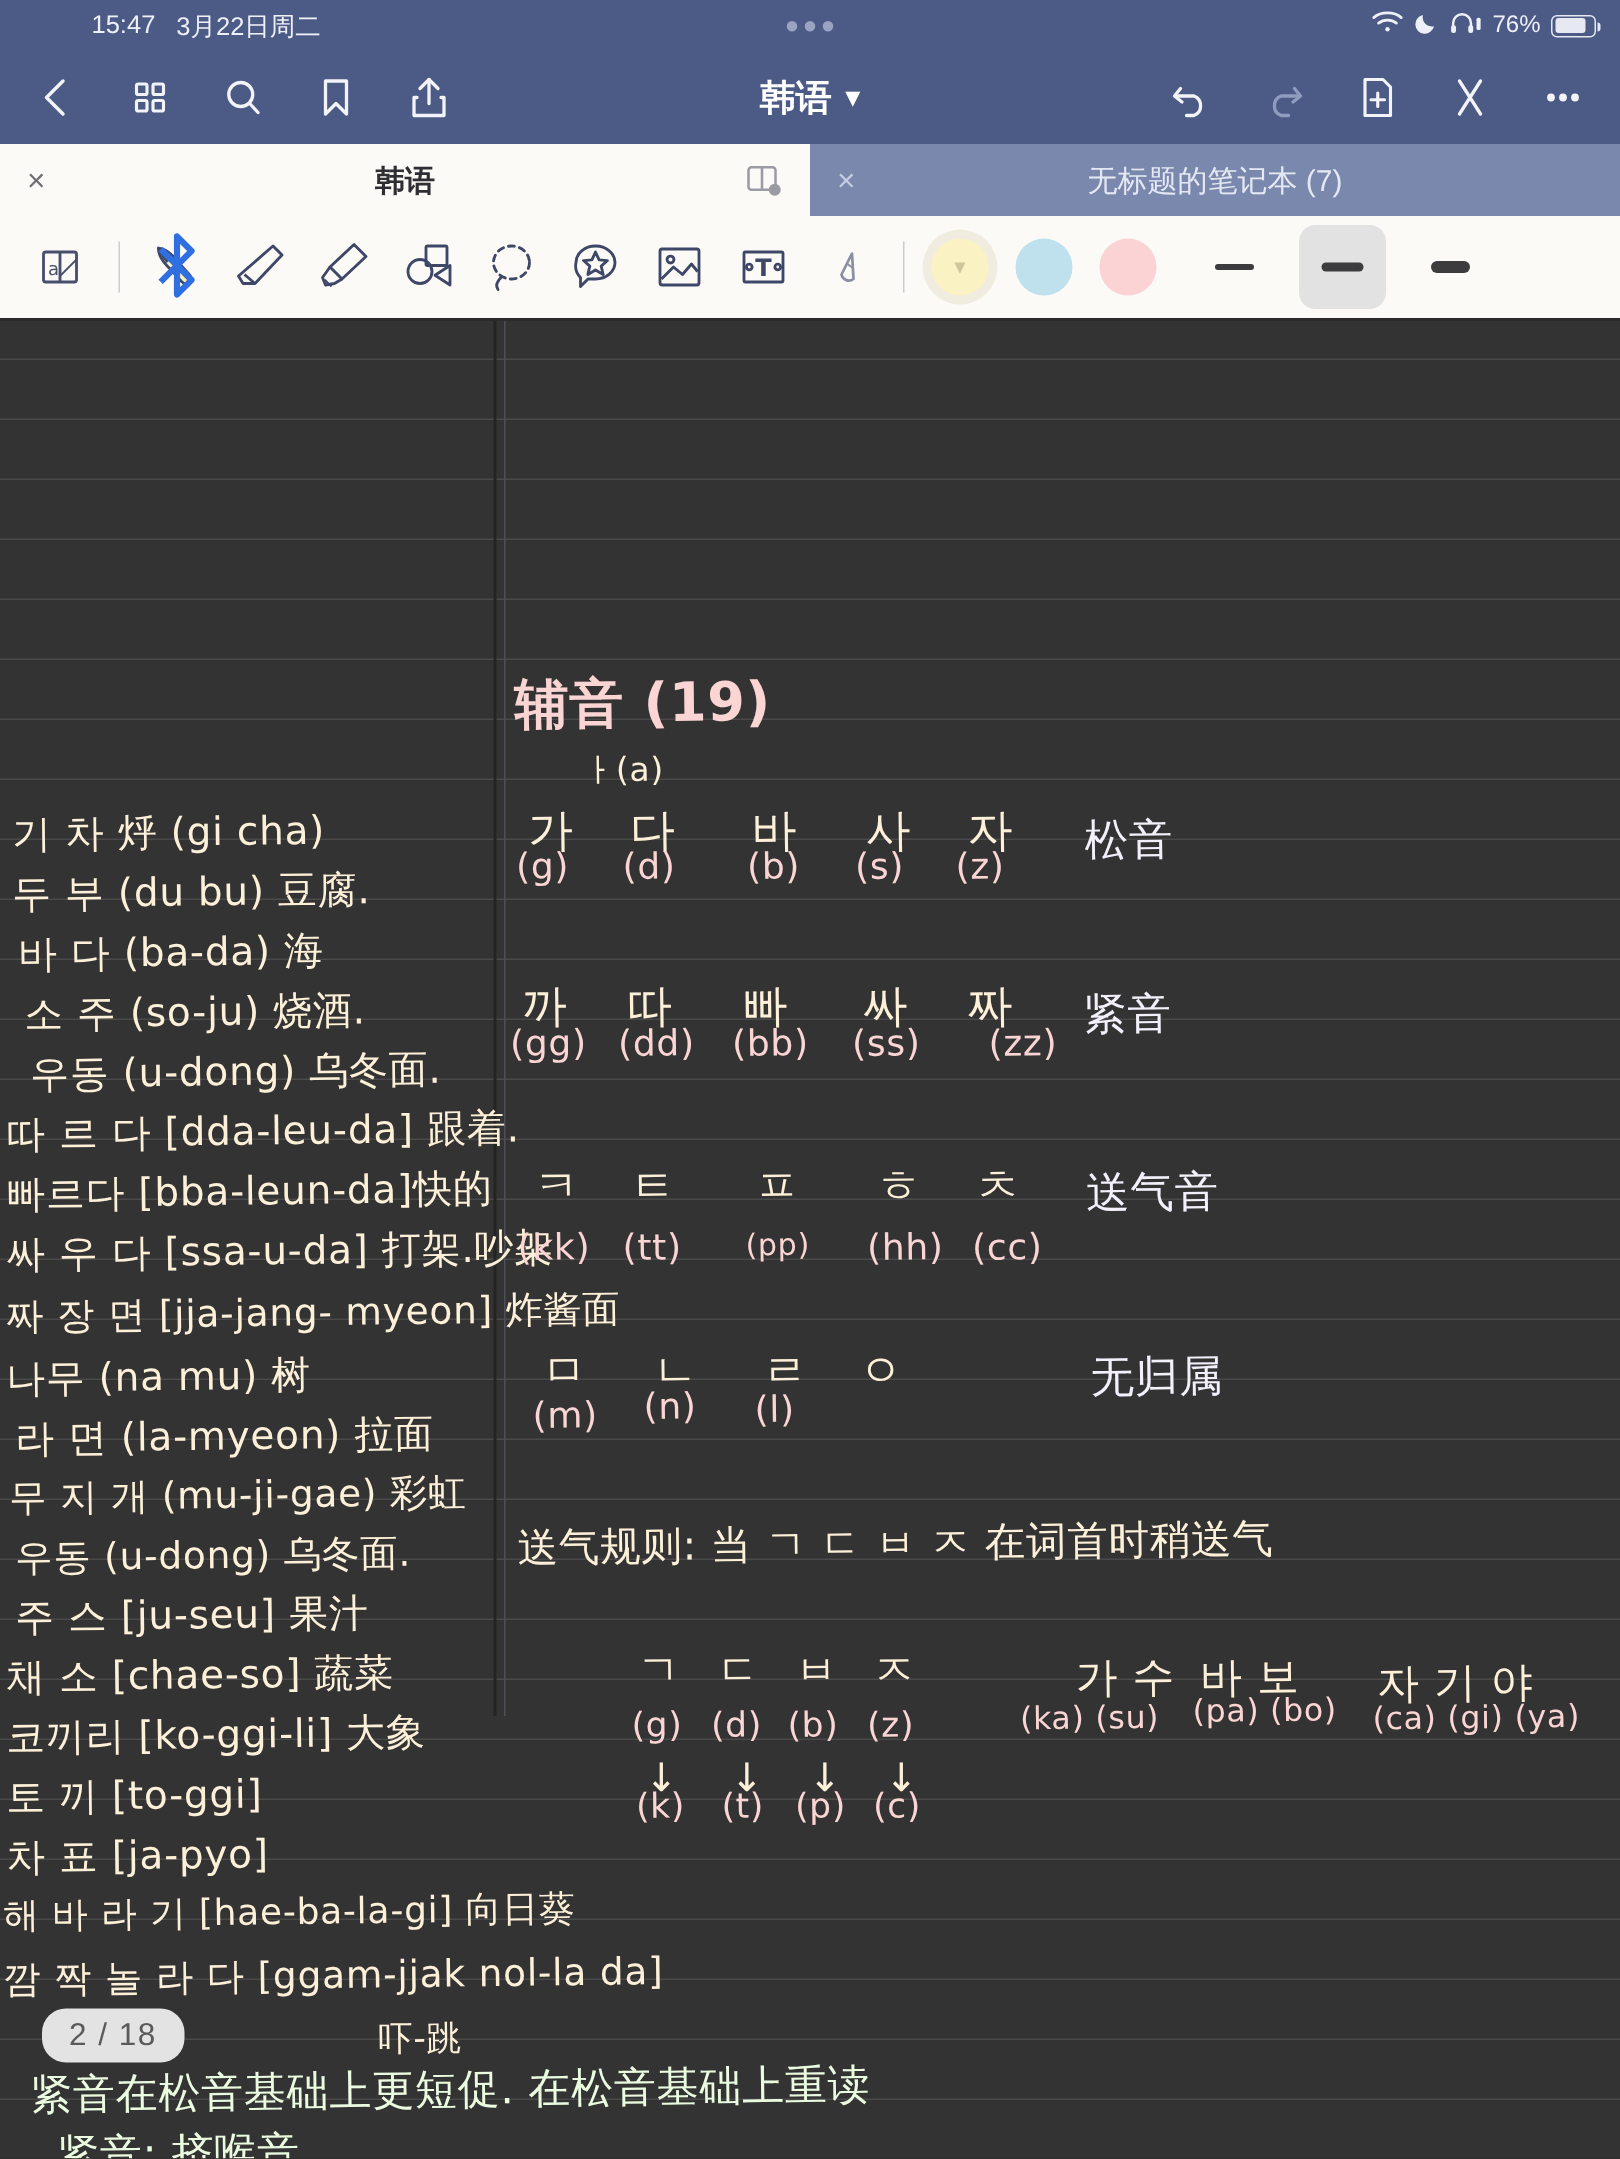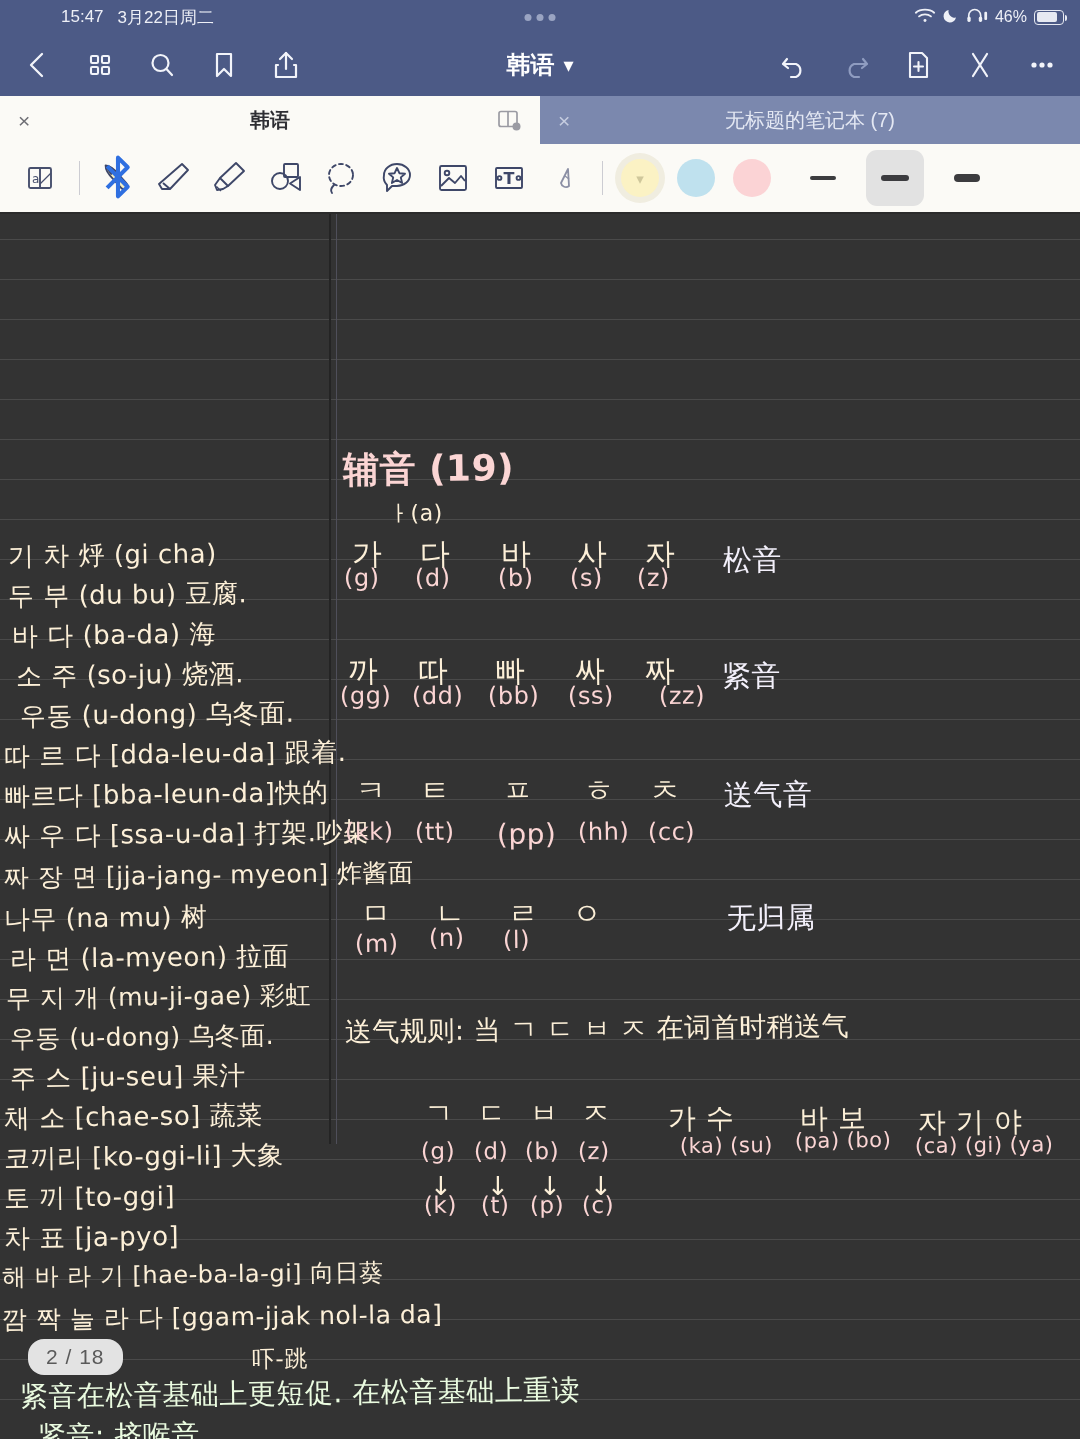--- a/index.html
+++ b/index.html
@@ -155,21 +155,21 @@
         </svg>
     </span>
     <span>
       <svg width="22" height="16" viewBox="0 0 24 17">
         <path d="M3 12V9a6.5 6.5 0 0 1 13 0v3" fill="none" stroke="#eef0f7" stroke-width="1.8"></path>
         <rect x="1.5" y="10.5" width="3.6" height="5.6" rx="1.6" fill="#eef0f7"></rect>
         <rect x="14" y="10.5" width="3.6" height="5.6" rx="1.6" fill="#eef0f7"></rect>
         <rect x="20" y="5" width="3" height="9" rx="1.2" fill="#eef0f7"></rect>
       </svg>
     </span>
-    <span>46%</span>
+    <span>76%</span>
     <span class="batt">
         <i></i>
       </span>
   </div>
 </div>
 
 <div id="nav-bar">
   <div class="nav-group">
     <span class="nav-ico">
       <svg viewBox="0 0 32 32" fill="none" stroke="#f2f4fa" stroke-width="2.3" stroke-linecap="round" stroke-linejoin="round">
@@ -462,21 +462,21 @@
   <div class="ink ink-pink hand" style="left:659px; top:468px; font-size:24px;">(zz)</div>
   <div class="ink ink-white hand" style="left:722px; top:443px; font-size:29px;">紧音</div>
 
   <div class="ink ink-cream hand" style="left:356px; top:557px; font-size:30px;">ㅋ</div>
   <div class="ink ink-cream hand" style="left:420px; top:557px; font-size:30px;">ㅌ</div>
   <div class="ink ink-cream hand" style="left:503px; top:557px; font-size:30px;">ㅍ</div>
   <div class="ink ink-cream hand" style="left:584px; top:557px; font-size:30px;">ㅎ</div>
   <div class="ink ink-cream hand" style="left:650px; top:557px; font-size:30px;">ㅊ</div>
   <div class="ink ink-pink hand" style="left:345px; top:604px; font-size:24px;">(kk)</div>
   <div class="ink ink-pink hand" style="left:415px; top:604px; font-size:24px;">(tt)</div>
-  <div class="ink ink-pink hand" style="left:497px; top:604px; font-size:28px;">(pp)</div>
+  <div class="ink ink-pink hand" style="left:497px; top:604px; font-size:20px;">(pp)</div>
   <div class="ink ink-pink hand" style="left:578px; top:604px; font-size:24px;">(hh)</div>
   <div class="ink ink-pink hand" style="left:648px; top:604px; font-size:24px;">(cc)</div>
   <div class="ink ink-white hand" style="left:724px; top:562px; font-size:29px;">送气音</div>
 
   <div class="ink ink-cream hand" style="left:361px; top:680px; font-size:30px;">ㅁ</div>
   <div class="ink ink-cream hand" style="left:435px; top:680px; font-size:30px;">ㄴ</div>
   <div class="ink ink-cream hand" style="left:508px; top:680px; font-size:30px;">ㄹ</div>
   <div class="ink ink-cream hand" style="left:572px; top:680px; font-size:30px;">ㅇ</div>
   <div class="ink ink-pink hand" style="left:355px; top:716px; font-size:24px;">(m)</div>
   <div class="ink ink-pink hand" style="left:429px; top:710px; font-size:24px;">(n)</div>
@@ -498,21 +498,21 @@
   <div class="ink ink-cream" style="left:430px; top:957px; font-size:26px;">↓</div>
   <div class="ink ink-cream" style="left:487px; top:957px; font-size:26px;">↓</div>
   <div class="ink ink-cream" style="left:539px; top:957px; font-size:26px;">↓</div>
   <div class="ink ink-cream" style="left:590px; top:957px; font-size:26px;">↓</div>
 
   <div class="ink ink-pink hand" style="left:424px; top:978px; font-size:23px;">(k)</div>
   <div class="ink ink-pink hand" style="left:481px; top:978px; font-size:23px;">(t)</div>
   <div class="ink ink-pink hand" style="left:530px; top:978px; font-size:23px;">(p)</div>
   <div class="ink ink-pink hand" style="left:582px; top:978px; font-size:23px;">(c)</div>
 
-  <div class="ink ink-cream hand" style="left:668px; top:886px; font-size:28px;">가 수</div>
+  <div class="ink ink-cream hand" style="left:717px; top:886px; font-size:28px;">가 수</div>
   <div class="ink ink-pink hand" style="left:680px; top:920px; font-size:21px;">(ka) (su)</div>
   <div class="ink ink-cream hand" style="left:800px; top:886px; font-size:28px;">바 보</div>
   <div class="ink ink-pink hand" style="left:795px; top:915px; font-size:21px;">(pa) (bo)</div>
   <div class="ink ink-cream hand" style="left:918px; top:890px; font-size:28px;">자 기 야</div>
   <div class="ink ink-pink hand" style="left:915px; top:920px; font-size:21px;">(ca) (gi) (ya)</div>
 
   <div class="ink ink-green hand" style="left:20px; top:1164px; font-size:28px;">紧音在松音基础上更短促. 在松音基础上重读</div>
   <div class="ink ink-green hand" style="left:38px; top:1204px; font-size:28px;">紧音: 挤喉音.</div>
 
   <div id="page-indicator">2 / 18</div>

